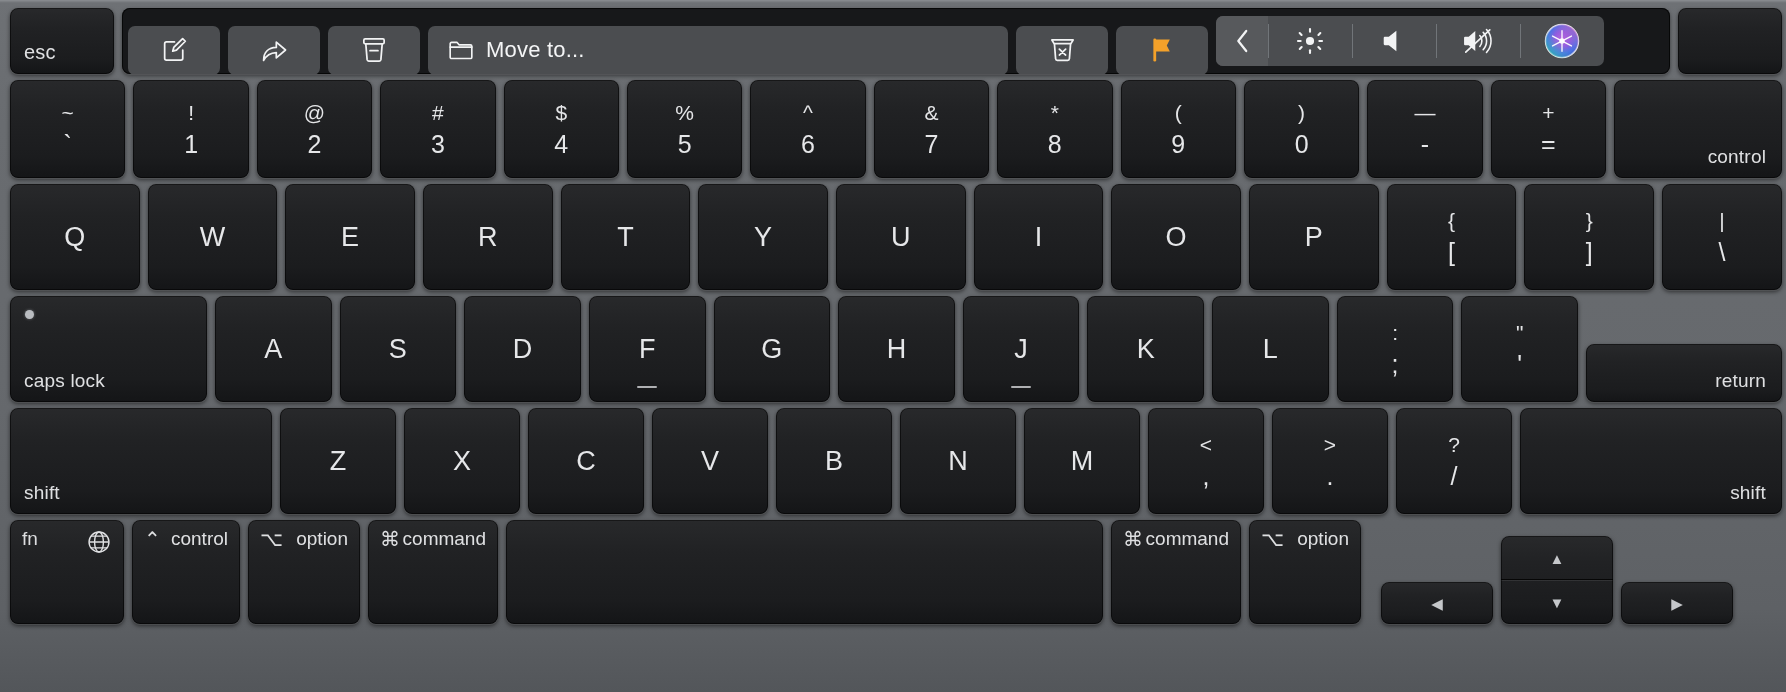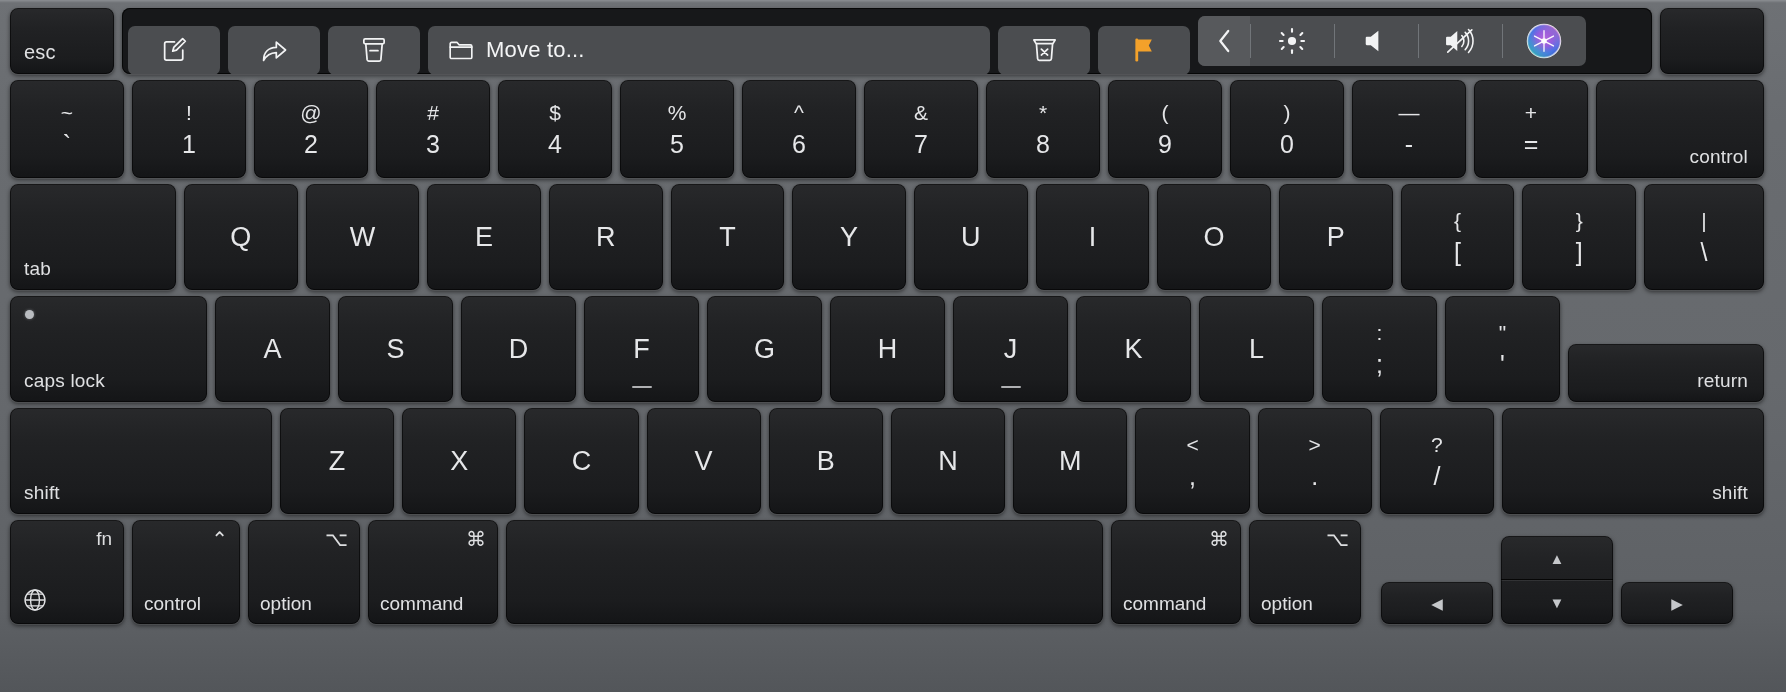--- a/index.html
+++ b/index.html
@@ -15,21 +15,21 @@
     -webkit-font-smoothing: antialiased;
   }
 
   
   #keyboard {
     position: relative;
     width: 1786px;
     height: 692px;
     box-sizing: border-box;
     background: linear-gradient(180deg, #6e7175 0%, #696c70 18%, #66696d 55%, #5e6165 88%, #53565a 100%);
-    padding: 8px 22px 10px 10px;
+    padding: 8px 4px 10px 10px;
     display: flex;
     flex-direction: column;
     gap: 6px;
   }
   #keyboard::before {
     content: "";
     position: absolute;
     left: 0; right: 0; top: 0;
     height: 3px;
     background: linear-gradient(180deg, #8b8e92, #6d7074);
@@ -109,21 +109,21 @@
   }
   .modlabel {
     font-size: 19px;
     line-height: 1;
     color: #dfe0e2;
     letter-spacing: 0.2px;
   }
 
   
   .key.bot2 {
-    flex-direction: column;
+    flex-direction: row;
     align-items: stretch;
     justify-content: space-between;
     padding: 9px 12px 11px 12px;
   }
   .bot2 .sym {
     text-align: right;
     font-size: 20px;
     line-height: 1;
     color: #dddee0;
     height: 22px;
@@ -521,23 +521,20 @@
     <div class="key dual">
       <span class="top">+</span>
       <span class="bot">=</span>
     </div>
     <div class="key modR w-delete">
       <span class="modlabel">control</span>
     </div>
   </div>
 
   <div class="kbrow" id="row-qwerty">
-    <div class="key modL w-tab">
-      <span class="modlabel">tab</span>
-    </div>
     <div class="key">
         <span class="glyph">Q</span>
       </div>
     <div class="key">
         <span class="glyph">W</span>
       </div>
     <div class="key">
         <span class="glyph">E</span>
       </div>
     <div class="key">

